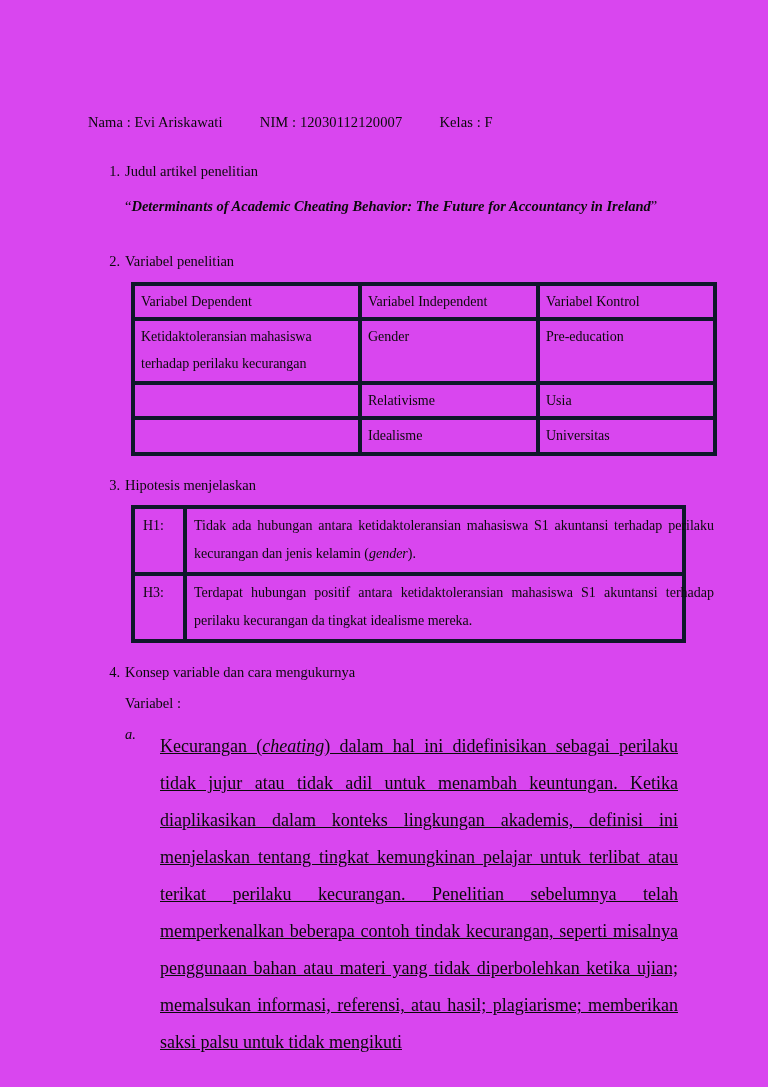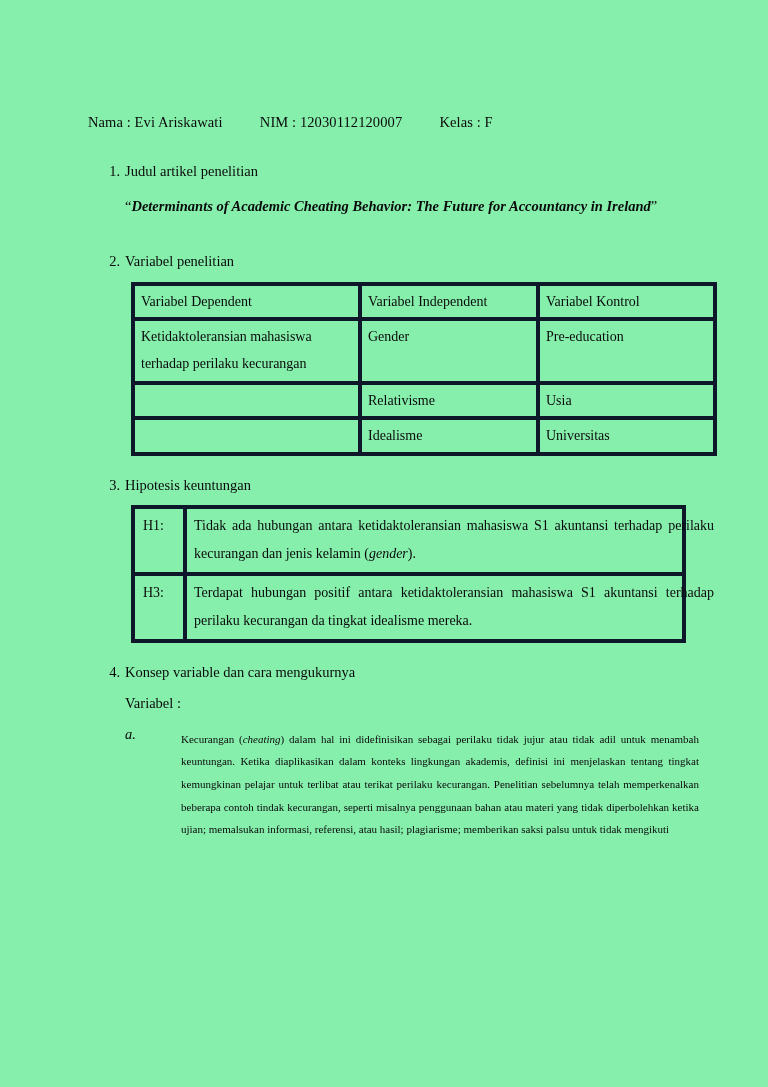--- a/index.html
+++ b/index.html
@@ -8,21 +8,21 @@
     background: #ffffff;
   }
   body {
     font-family: "Liberation Serif", "DejaVu Serif", serif;
     color: #0a0a0a;
   }
   .page {
     position: relative;
     width: 768px;
     height: 1087px;
-    background: #86efac;
+    background: #d946ef;
     overflow: hidden;
     box-sizing: border-box;
   }
   .content {
     position: absolute;
     left: 88px;
     top: 113px;
     width: 594px;
   }
 
@@ -141,26 +141,27 @@
     line-height: 1.5;
   }
   .sub-item .sub-num {
     position: absolute;
     left: 0;
     top: 0;
     font-style: italic;
   }
 
   .body-par {
-    margin-left: 93px;
+    margin-left: 72px;
     width: 518px;
-    font-size: 11px;
+    font-size: 18px;
     line-height: 2.06;
     text-align: justify;
     text-justify: inter-word;
+    text-decoration: underline;
   }
   .body-par i { font-style: italic; }
 </style>
 </head>
 <body>
 
 <div class="page">
   <div class="content">
 
     <div class="ident-line">Nama : Evi Ariskawati          NIM : 12030112120007          Kelas : F</div>
@@ -206,21 +207,21 @@
           <td class="c2 empty">Idealisme</td>
           <td class="c3 empty">Universitas</td>
         </tr>
       </tbody>
     </table>
 
     <div class="gap-md"></div>
 
     <div class="ol-item">
       <span class="ol-num">3.</span>
-      <span class="ol-title">Hipotesis keuntungan</span>
+      <span class="ol-title">Hipotesis menjelaskan</span>
     </div>
 
     <table class="hyp-table">
       <tbody>
         <tr>
           <td class="hcol hcol-cell">H1:</td>
           <td class="body-cell">
             <div class="inner"><span>Tidak ada hubungan antara ketidaktoleransian mahasiswa S1 akuntansi terhadap perilaku kecurangan dan jenis kelamin (</span><i>gender</i><span>).</span></div>
           </td>
         </tr>

